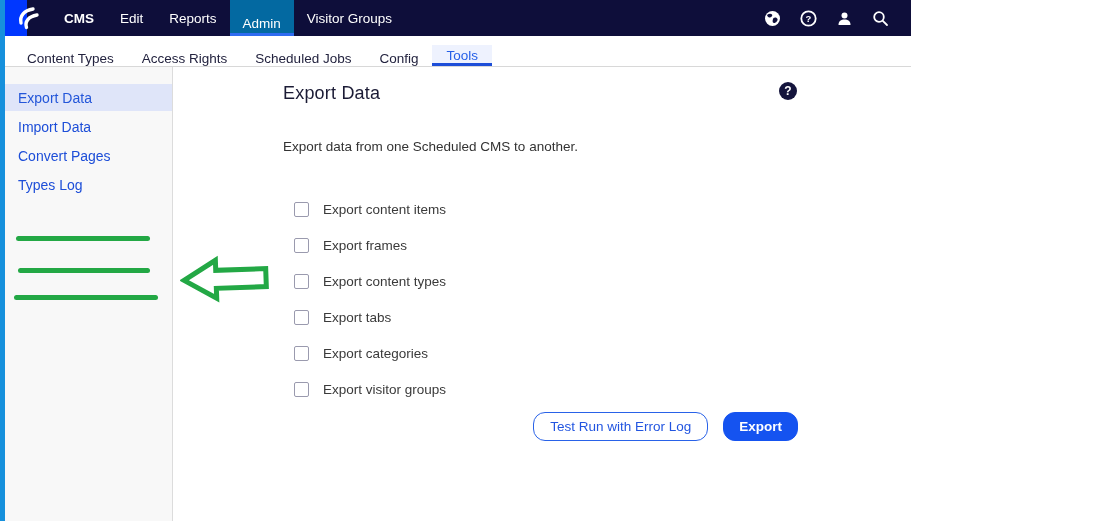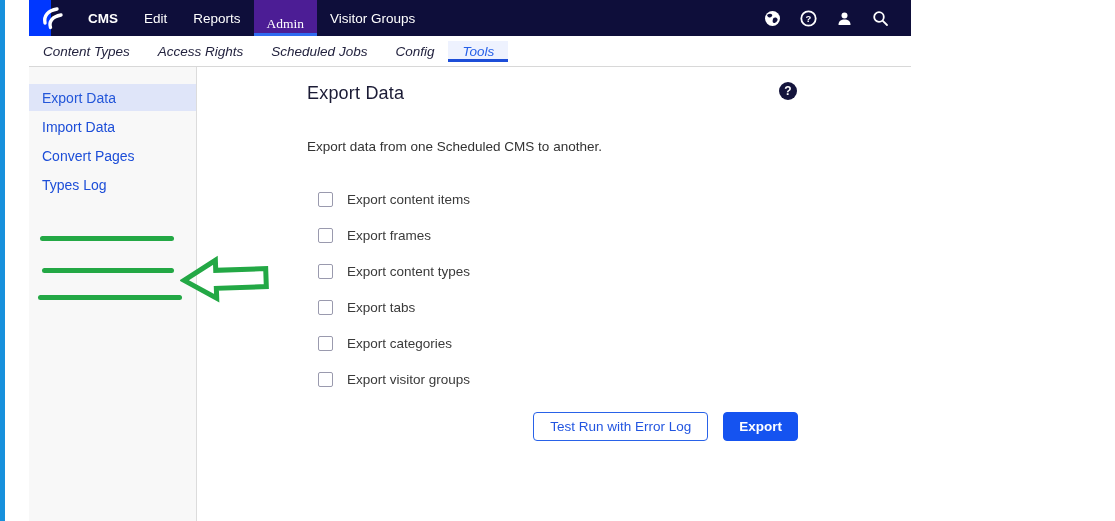--- a/index.html
+++ b/index.html
@@ -1,63 +1,63 @@
 <!DOCTYPE html>
 <html><head>
 <meta charset="utf-8">
 <style>
   * { margin:0; padding:0; box-sizing:border-box; }
   html,body { width:1115px; height:521px; overflow:hidden; }
   body { font-family:"Liberation Sans", sans-serif; background:#fff; }
-  .page { position:relative; width:911px; height:521px; display:flex;gap:24px; }
+  .page { position:relative; width:911px; height:521px; display:flex; }
 
   
   .edge-strip { width:5px; height:100%; background:#1690dc; flex:0 0 5px; }
 
   .col { flex:1; display:flex; flex-direction:column; height:100%; }
 
   
   .topnav { height:36px; background:#0e0e3a; display:flex; align-items:stretch; color:#fff; }
   .brand { position:relative; width:46px; flex:0 0 46px; }
   .brand-square { position:absolute; left:0; top:0; width:22px; height:36px; background:#0037ff; }
   .brand-mark { position:absolute; left:7px; top:4px; }
   .topnav-item { display:flex; align-items:center; padding:0 13px; font-size:13.5px; cursor:pointer; }
   .topnav-item.bold { font-weight:bold; }
-  .topnav-item.active { background:#4c1d95; border-bottom:3px solid #2f6bf0; padding-top:14px;font-family:Liberation Serif, serif; }
+  .topnav-item.active { background:#0369a1; border-bottom:3px solid #2f6bf0; padding-top:14px; }
   .topnav-icons { margin-left:auto; display:flex; align-items:center; gap:19px; padding-right:22px; }
   .tn-icon { width:17px; height:17px; display:flex; align-items:center; justify-content:center; cursor:pointer; }
 
   
-  .subnav { height:31px; background:#fff; border-bottom:1px solid #d8d8d8; display:flex; align-items:center; padding-left:0;font-style:italic; }
+  .subnav { height:31px; background:#fff; border-bottom:1px solid #d8d8d8; display:flex; align-items:flex-end; padding-left:8px; }
   .subnav-item { display:flex; align-items:center; padding:0 14px; font-size:13.5px; color:#23233f; cursor:pointer; }
   .subnav-item.active { color:#2660e8; background:#eef2fe; border-bottom:3px solid #1d4ed8; padding-top:3px; }
 
   
   .content-row { flex:1; display:flex; min-height:0; }
   .sidebar { width:168px; flex:0 0 168px; background:#f8f8f8; border-right:1px solid #dcdcdc; position:relative; padding-top:17px; }
   .side-item { height:27px; display:flex; align-items:center; padding-left:13px; font-size:14px; color:#1d4ed8; cursor:pointer; margin-bottom:2px; }
   .side-item.active { background:#dfe5f9; color:#2356d9; }
   .ann-line { position:absolute; height:5px; border-radius:3px; background:#23a845; }
   .ann-line.l1 { left:11px; top:169px; width:134px; }
   .ann-line.l2 { left:13px; top:201px; width:132px; }
   .ann-line.l3 { left:9px;  top:228px; width:144px; }
 
   .main { flex:1; position:relative; padding:16px 0 0 110px; }
   .page-title { font-size:18px; font-weight:500; color:#1b1b35; letter-spacing:.2px; }
   .help-circle { position:absolute; top:15px; right:114px; width:18px; height:18px; border-radius:50%;
                  background:#14143c; color:#fff; font-size:12px; font-weight:bold;
                  display:flex; align-items:center; justify-content:center; cursor:pointer; }
   .desc { margin-top:35px; font-size:13.5px; color:#333; }
   .check-list { margin-top:27px; margin-left:11px; }
-  .check-row { height:36px; display:flex; align-items:center; }
+  .check-row { height:36px; display:flex; align-items:flex-end; }
   .check-row input[type="checkbox"] { appearance:none; -webkit-appearance:none; width:15px; height:15px;
         border:1px solid #9a9aae; border-radius:2px; background:#fff; cursor:pointer; }
   .check-row label { margin-left:14px; font-size:13.5px; color:#3a3a3a; cursor:pointer; }
   .button-row { margin-top:15px; display:flex; justify-content:flex-end; gap:15px; padding-right:113px; }
-  .btn { height:29px; border-radius:4px; font-family:"Liberation Sans",sans-serif; font-size:13.5px; cursor:pointer; }
+  .btn { height:29px; border-radius:12px; font-family:"Liberation Sans",sans-serif; font-size:13.5px; cursor:pointer; }
   .btn-outline { background:#fff; border:1px solid #2962e8; color:#2255e0; padding:0 16px; }
   .btn-primary { background:#1553f0; border:1px solid #1553f0; color:#fff; padding:0 15px; font-weight:bold; }
 
   
   .ann-arrow { position:absolute; left:180px; top:252px; width:90px; height:52px; transform:rotate(-2deg); }
 </style>
 </head>
 <body>
 
 <div class="page">

